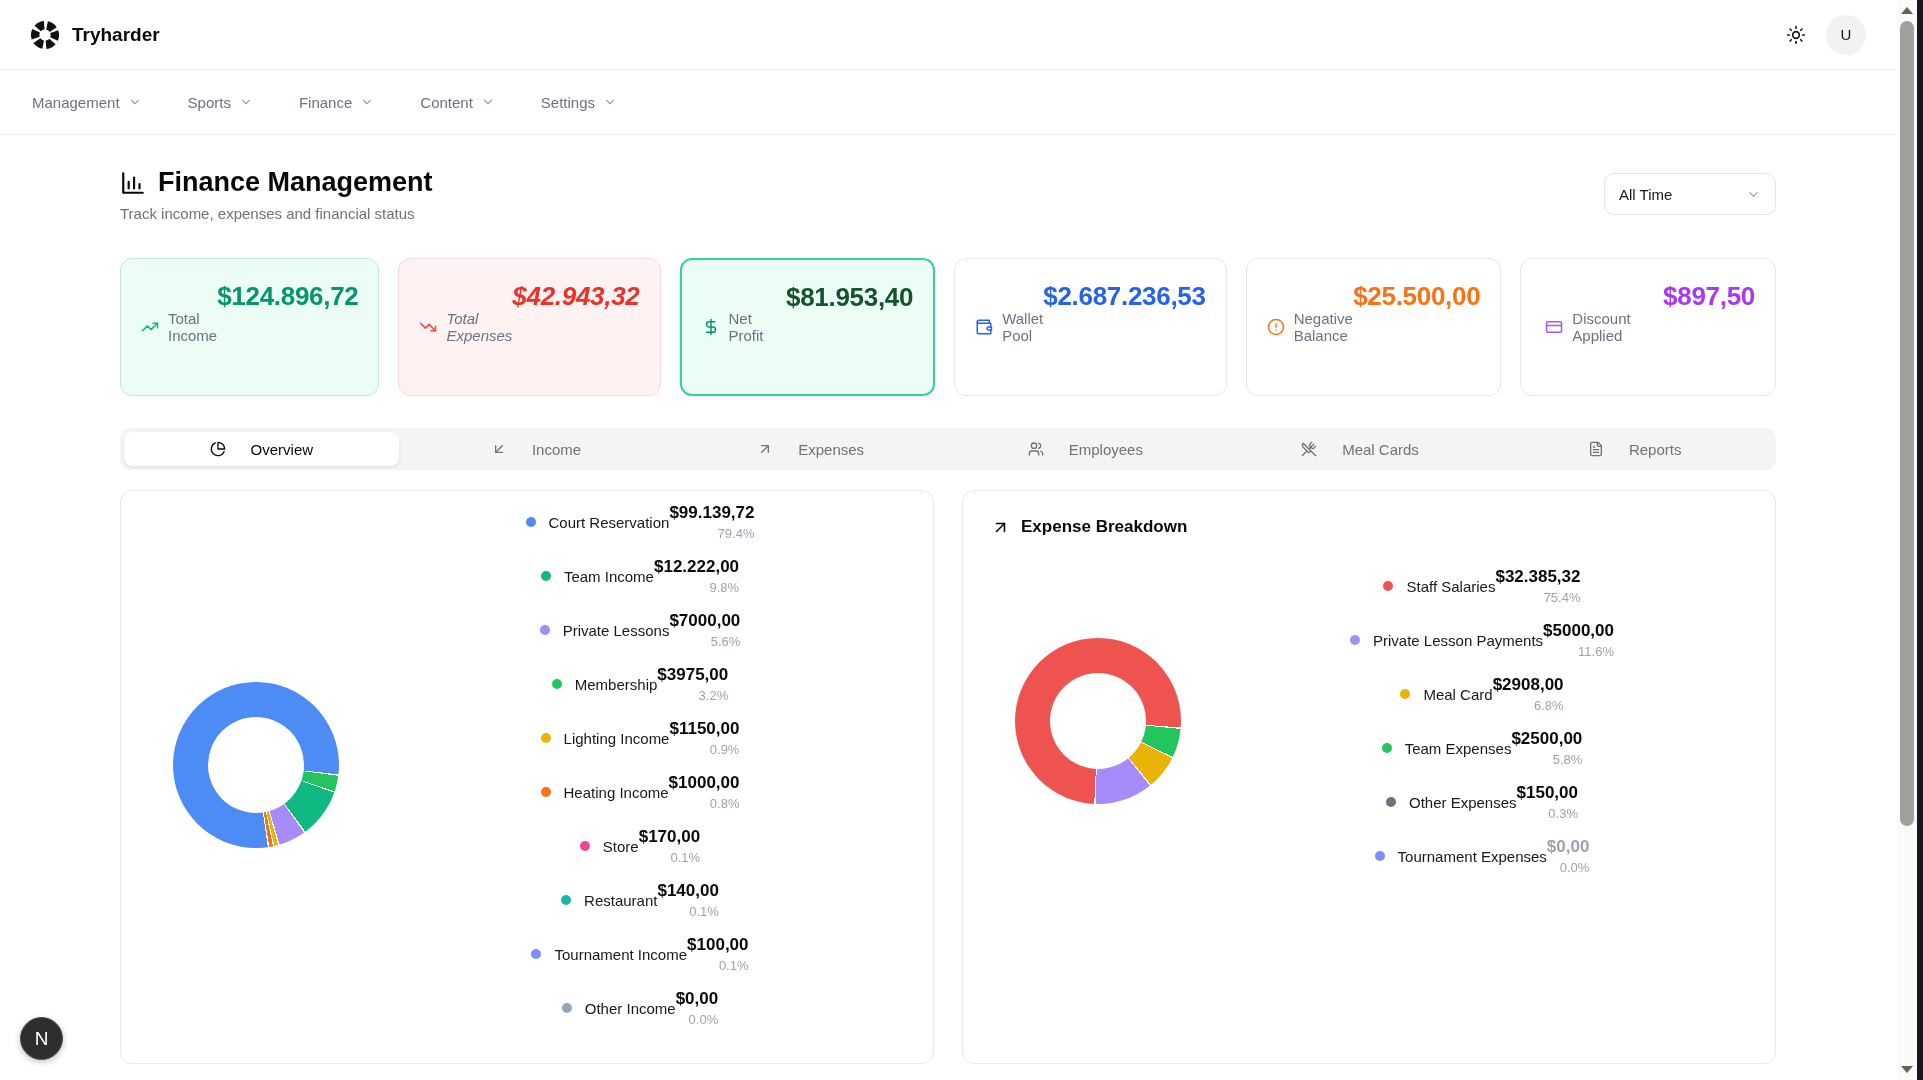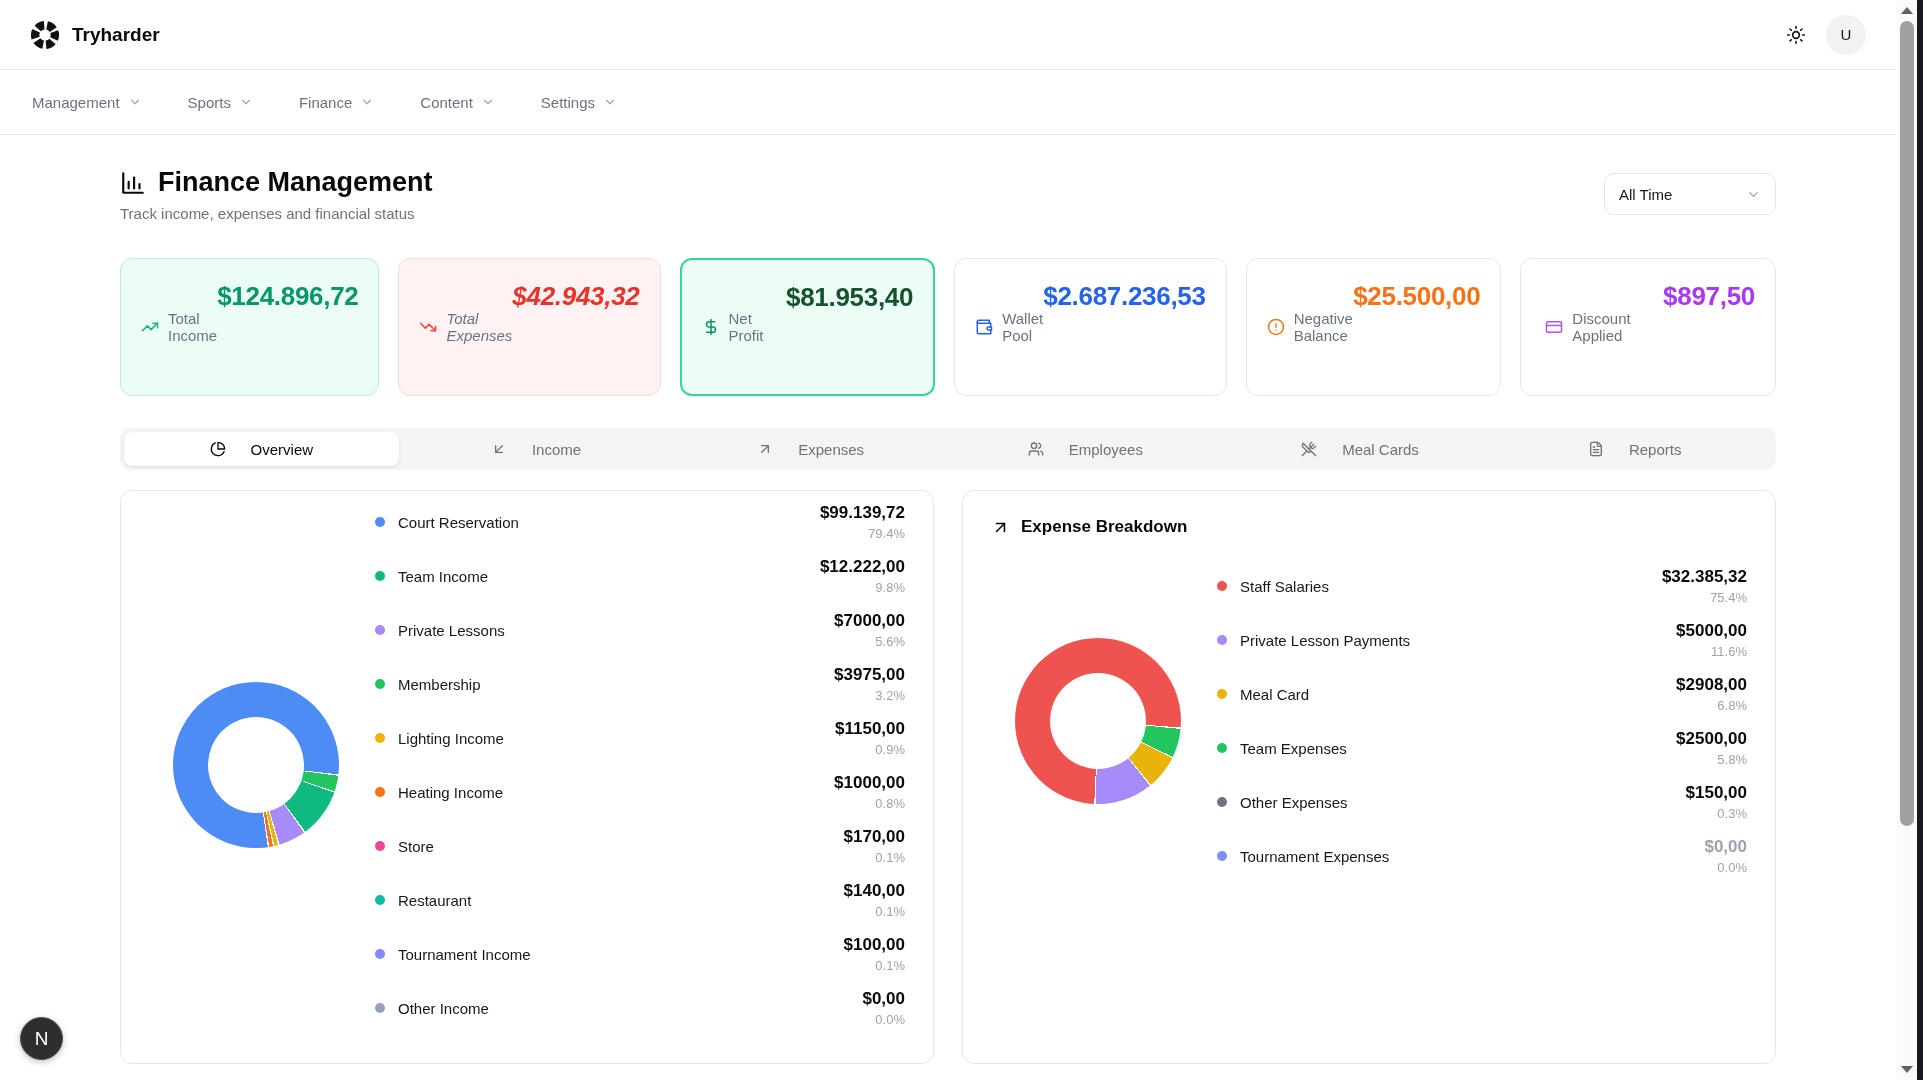--- a/index.html
+++ b/index.html
@@ -57,21 +57,21 @@
   
   .panels { margin-top:20px; display:grid; grid-template-columns:1fr 1fr; gap:28px; align-items:stretch; }
   .panel { background:#fff; border:1px solid #e5e7eb; border-radius:12px; }
   .panel-head { display:flex; align-items:center; gap:11px; padding:26px 28px 18px; }
   .panel-head .icon { width:19px; height:19px; }
   .panel-title { font-size:17px; font-weight:700; }
   .panel-body { display:flex; align-items:center; gap:36px; padding:4px 28px 28px; }
   .donut { width:166px; height:166px; border-radius:50%; position:relative; flex:none; margin-left:24px; }
   .donut::after { content:""; position:absolute; inset:21%; background:#fff; border-radius:50%; }
   .legend { flex:1; list-style:none; }
-  .legend-row { display:flex; align-items:center; justify-content:space-between; padding:8px 0; }
+  .legend-row { display:flex; align-items:center; justify-content:center; padding:8px 0; }
   .legend-label { display:flex; align-items:center; gap:13px; font-size:15px; color:#18181b; }
   .dot { width:10px; height:10px; border-radius:50%; flex:none; }
   .legend-right { text-align:right; }
   .legend-val { font-size:17px; font-weight:700; color:#0a0a0a; }
   .legend-val.muted { color:#9ca3af; }
   .legend-pct { font-size:13px; color:#9ca3af; margin-top:3px; }
 
   
   .float-btn { position:fixed; left:20px; bottom:20px; width:43px; height:43px; border-radius:50%;
     background:#2e2e2e; border:1px solid #4b4b4b; color:#fff; font-size:19px; display:flex;

